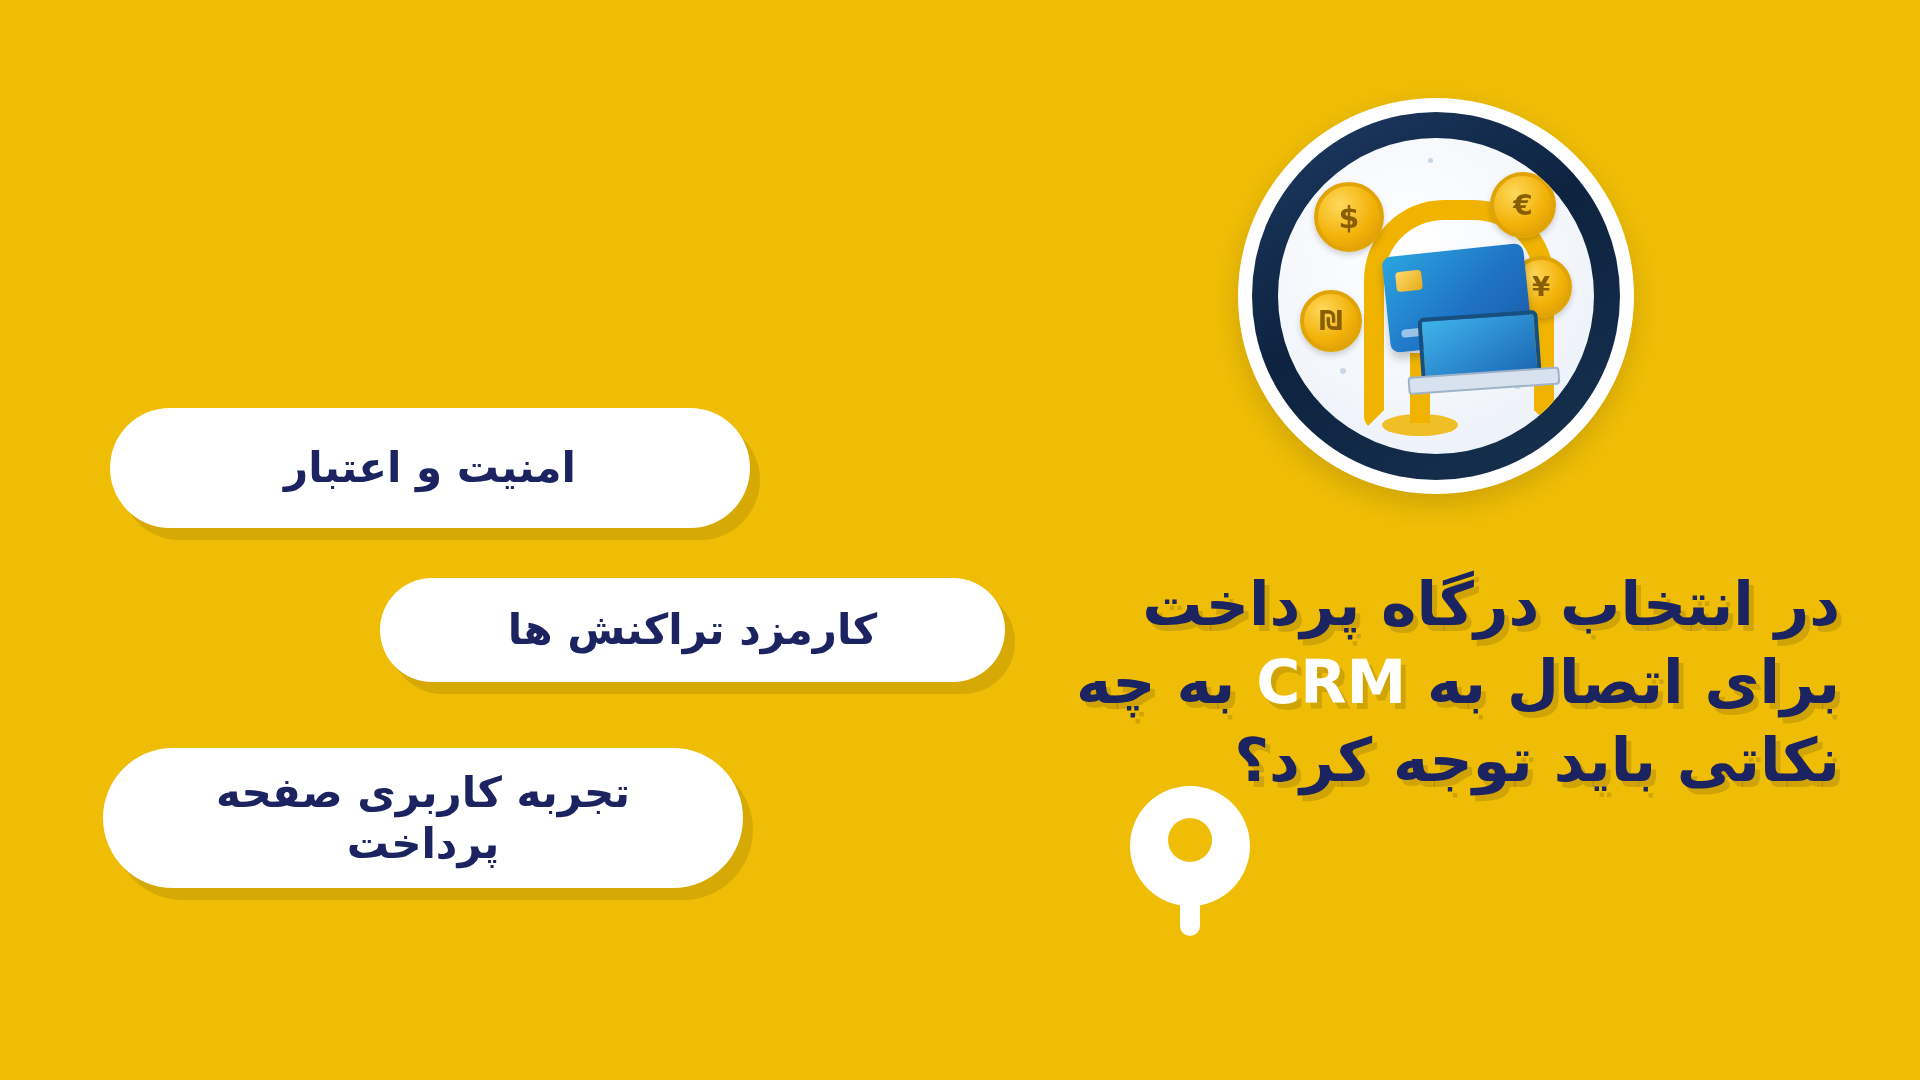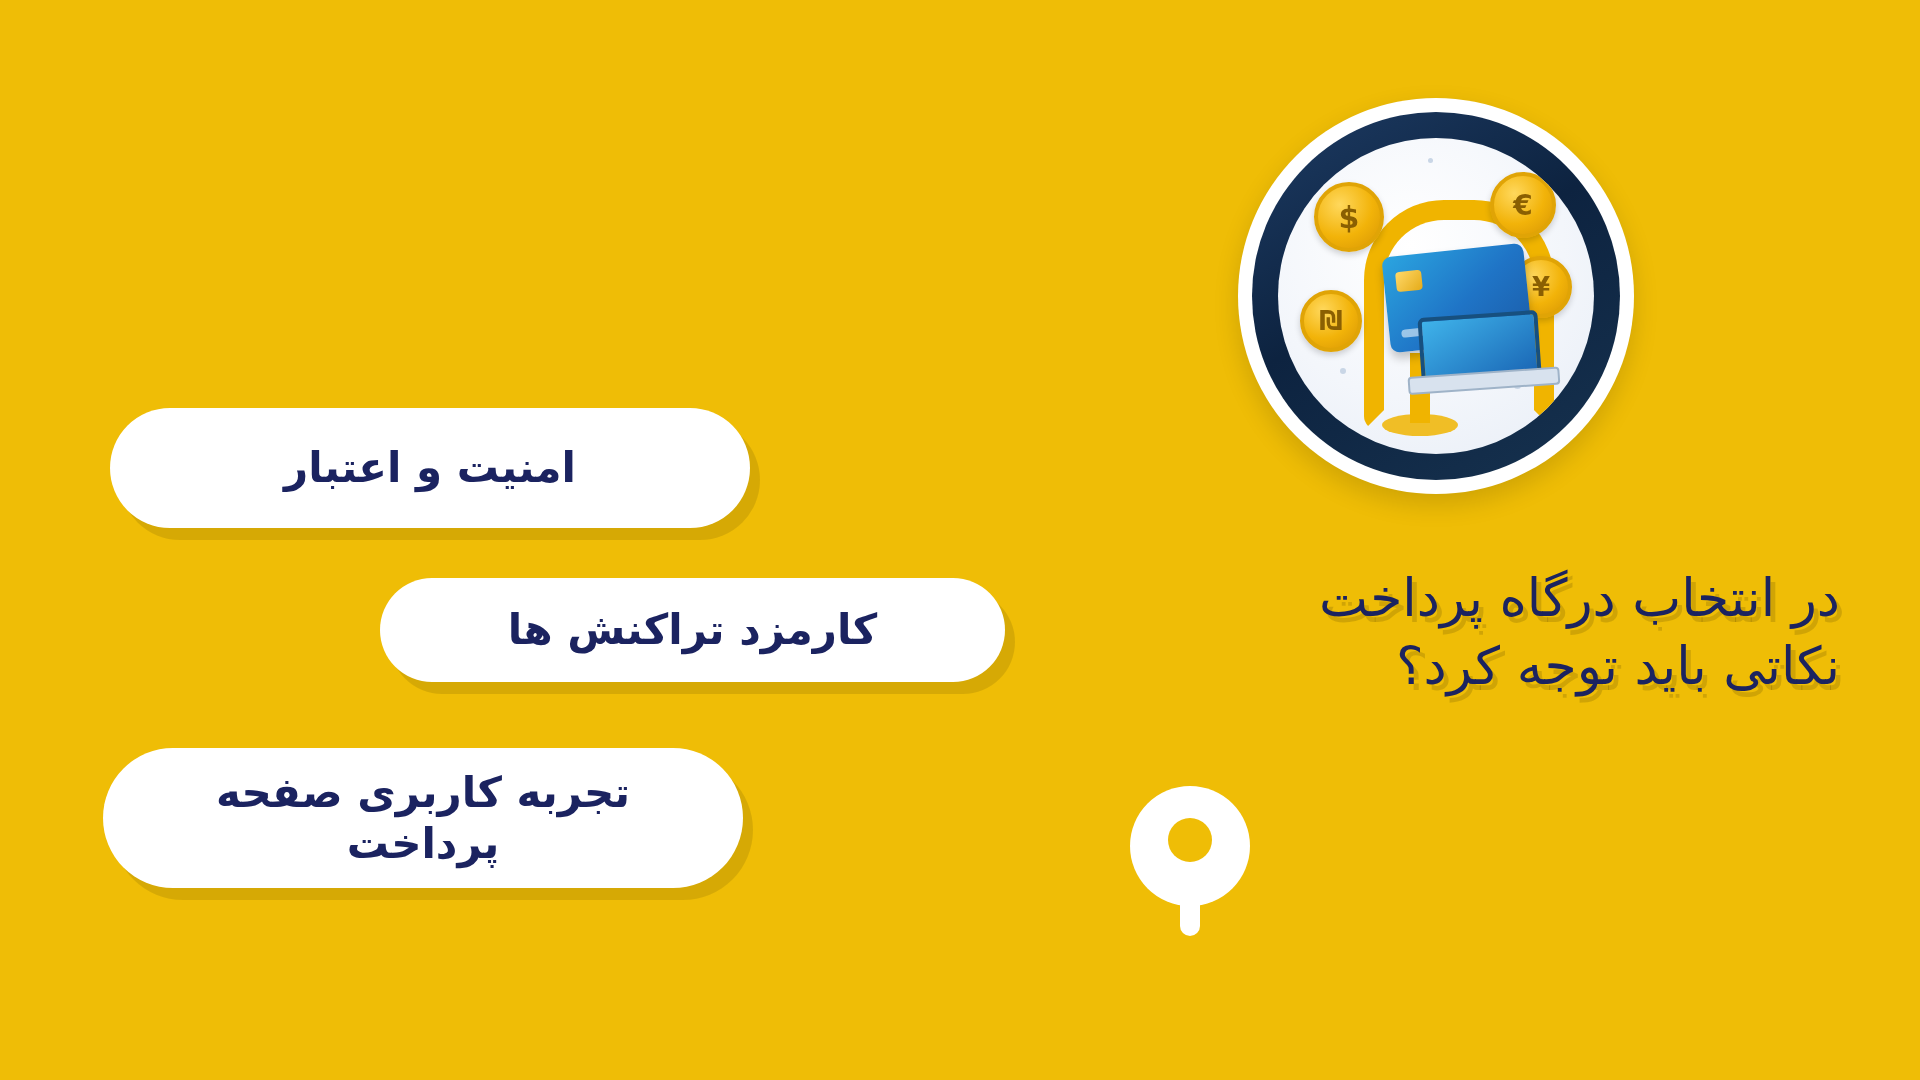--- a/index.html
+++ b/index.html
@@ -46,22 +46,22 @@
 
   
   .headline{
     position:absolute;
     right:80px;
     top:565px;
     width:1030px;
     text-align:right;
     direction:rtl;
     color:#1B2360;
-    font-weight:normal;
-    font-size:52px;
+    font-weight:bold;
+    font-size:60px;
     line-height:1.30;
     text-shadow:5px 6px 0 rgba(0,0,0,0.13);
   }
   .headline .hl-line{display:block;white-space:nowrap;}
   .hl-accent{color:#FFFFFF;}
 
   
   .illus-wrap{
     position:absolute;
     left:1238px;top:98px;
@@ -207,20 +207,21 @@
       <div class="laptop">
         <span class="laptop-screen"></span>
         <span class="laptop-base"></span>
       </div>
 
     </div>
   </div>
 
   <div class="headline">
     <span class="hl-line">در انتخاب درگاه پرداخت</span>
+    <span class="hl-line"><span>برای اتصال به </span><span class="hl-accent">CRM</span><span> به چه</span></span>
     <span class="hl-line">نکاتی باید توجه کرد؟</span>
   </div>
 
   <div class="logo">
     <span class="logo-ring"></span>
     <span class="logo-hole"></span>
     <span class="logo-stem"></span>
   </div>
 
 </div>

